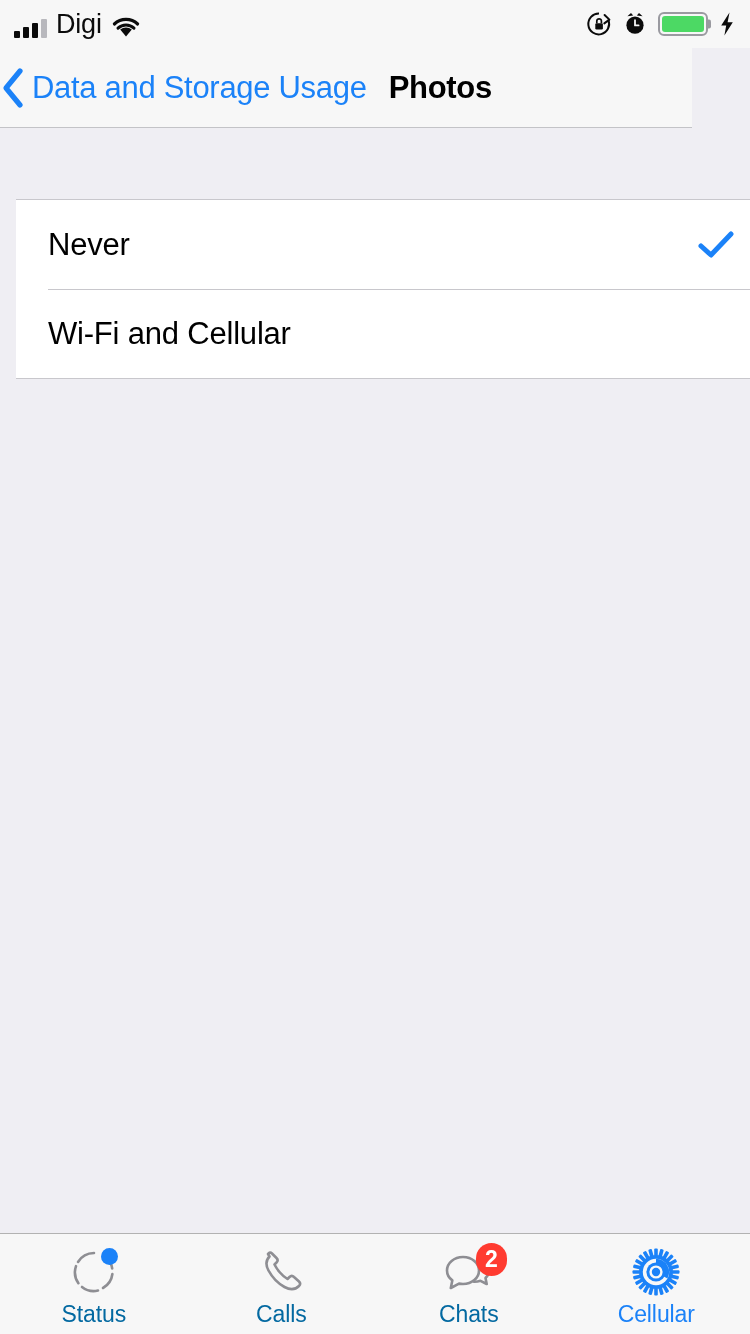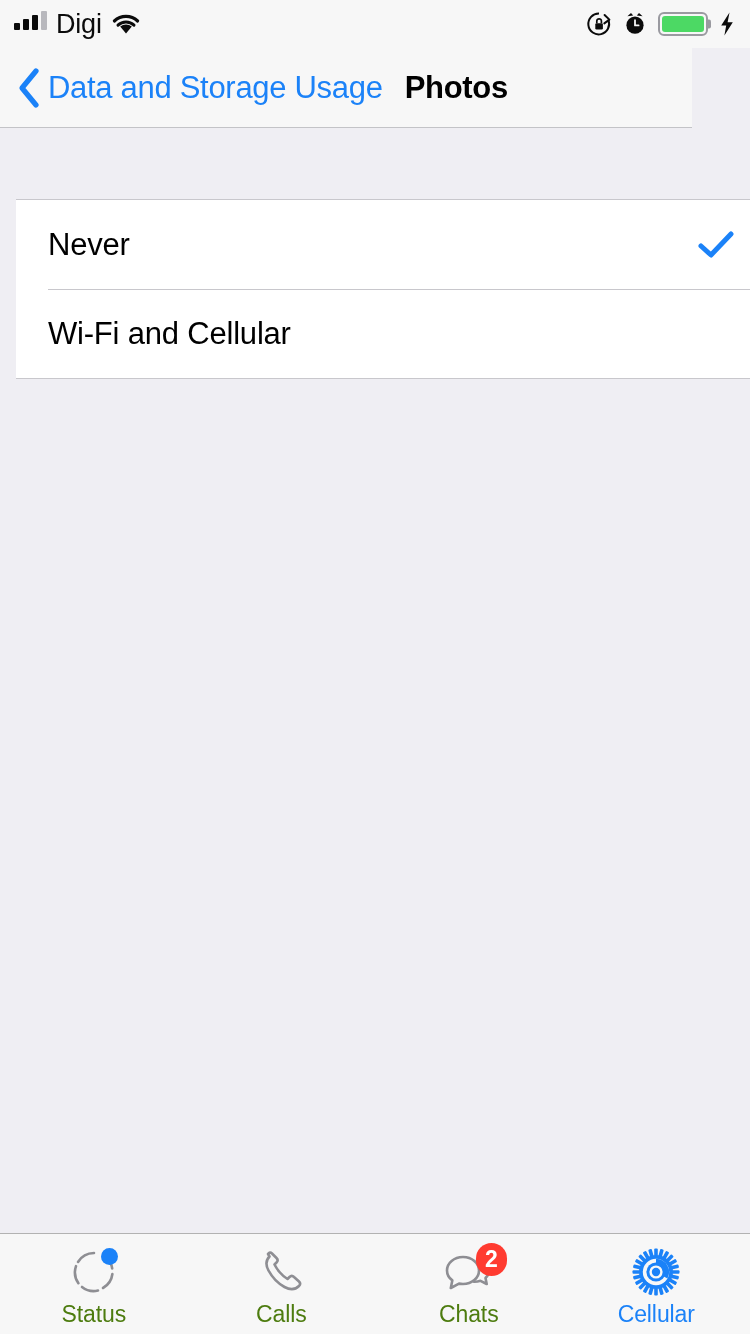--- a/index.html
+++ b/index.html
@@ -23,21 +23,21 @@
     width: 750px;
     height: 48px;
     background: #F7F7F7;
     display: flex;
     align-items: center;
     box-sizing: border-box;
     padding: 0 14px;
   }
   .sb-left {
     display: flex;
-    align-items: flex-start;
+    align-items: flex-end;
     gap: 9px;
     flex: 0 0 auto;
   }
   .signal-bars {
     display: flex;
     align-items: flex-end;
     gap: 3px;
     height: 19px;
   }
   .signal-bars i {
@@ -101,21 +101,20 @@
   .nav-bar {
     position: absolute;
     top: 48px; left: 0;
     width: 692px;
     height: 80px;
     background: #F7F7F7;
     border-bottom: 1px solid #c3c3c7;
     box-sizing: border-box;
     display: flex;
     align-items: center;
-    padding-left: 16px;
   }
   .back-btn {
     display: flex;
     align-items: center;
     cursor: pointer;
     gap: 6px;
   }
   .back-label {
     font-size: 31px;
     color: #1B82F8;
@@ -199,21 +198,21 @@
   .tab-icon-wrap {
     position: relative;
     width: 56px;
     height: 52px;
     display: flex;
     align-items: center;
     justify-content: center;
   }
   .tab-label {
     font-size: 23px;
-    color: #4d7c0f;
+    color: #0369a1;
     letter-spacing: -0.1px;
   }
   .tab-item.active .tab-label { color: #1B82F8; }
   .badge {
     position: absolute;
     top: -3px;
     right: -10px;
     min-width: 20px;
     height: 33px;
     padding: 0 9px;

